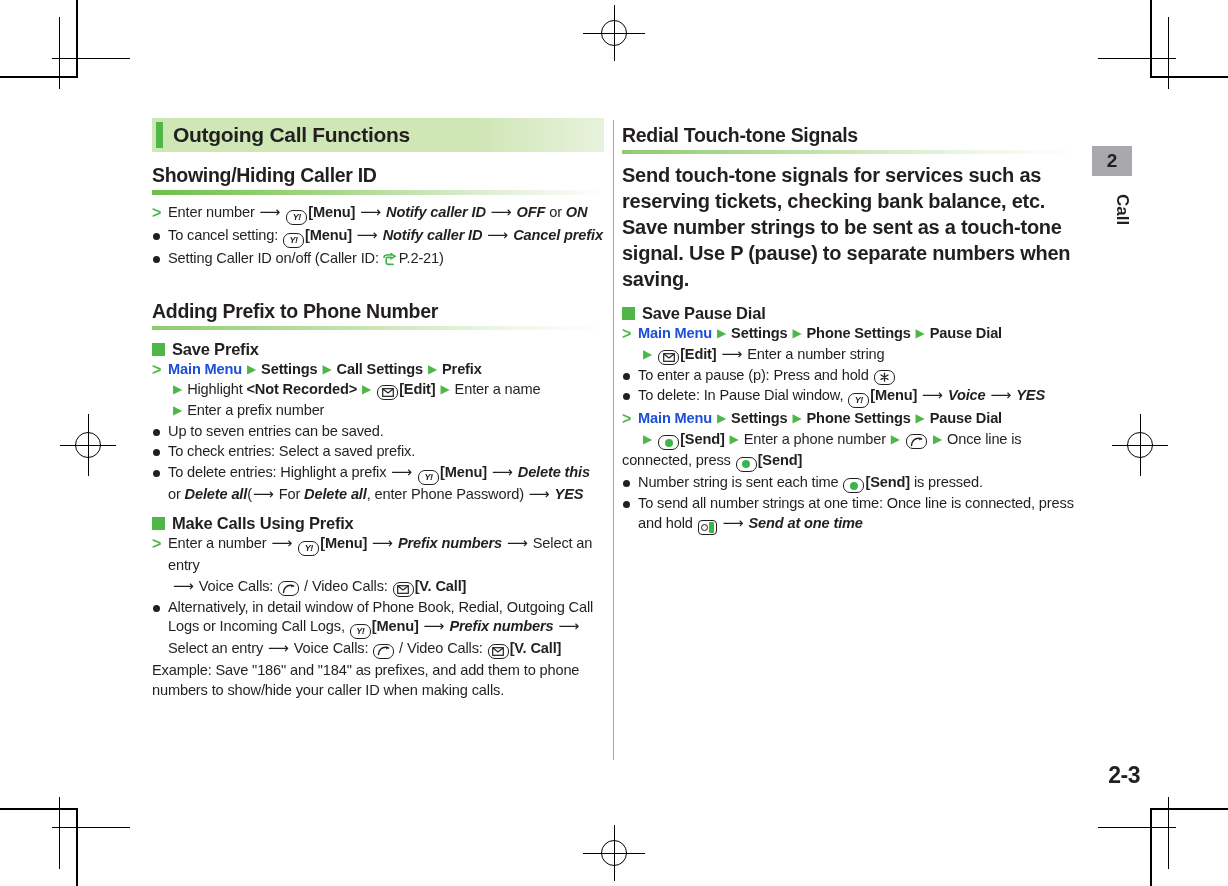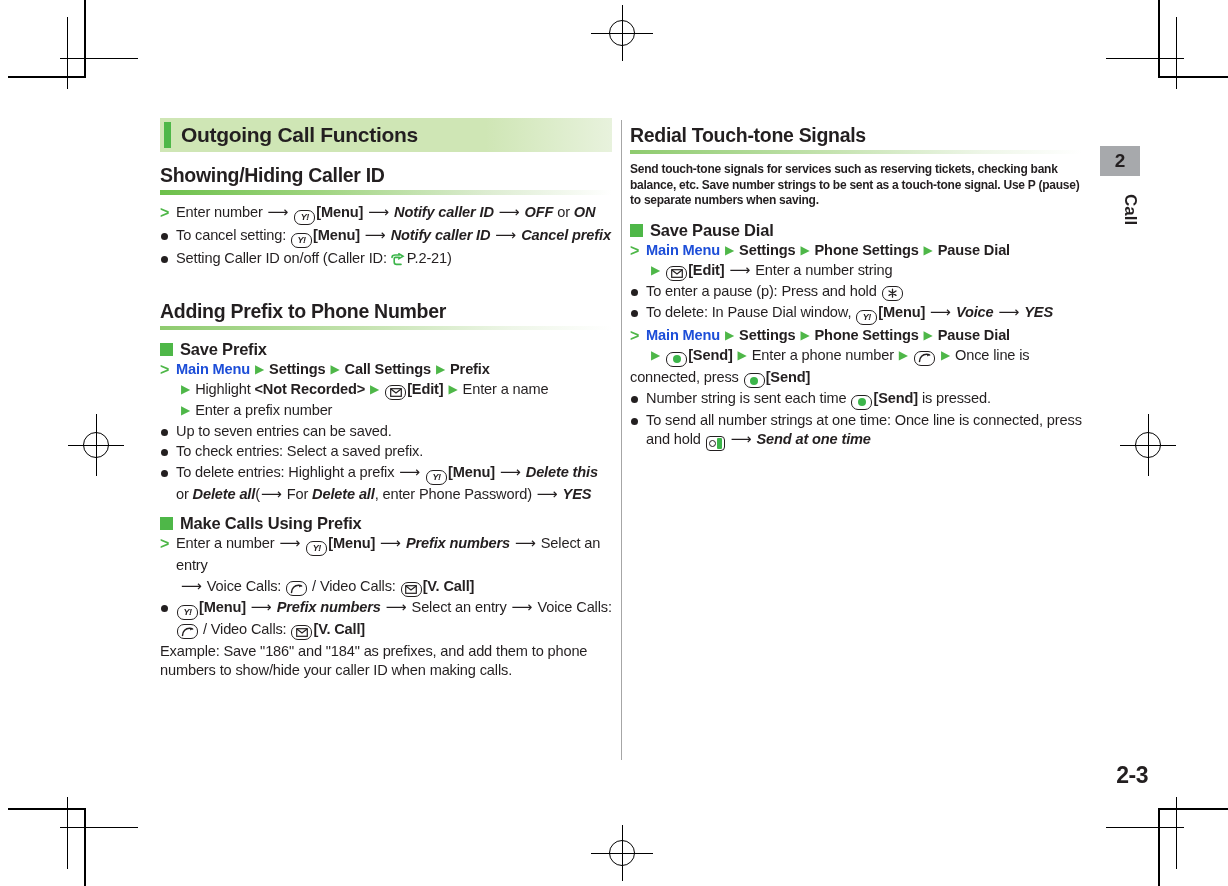--- a/index.html
+++ b/index.html
@@ -18,21 +18,21 @@
   
   .mark { position: absolute; background: #000; }
   .reg { position: absolute; }
   .reg .h { position: absolute; left: 0; top: 50%; width: 100%; height: 1px; background: #000; }
   .reg .v { position: absolute; top: 0; left: 50%; width: 1px; height: 100%; background: #000; }
   .reg .c { position: absolute; left: 50%; top: 50%;
             width: 26px; height: 26px; margin-left: -13px; margin-top: -13px;
             border: 1px solid #000; border-radius: 50%; background: transparent; }
 
   
-  .page { position: absolute; left: 8px; top: 0; width: 1220px; height: 886px; }
+  .page { position: absolute; left: 0; top: 0; width: 1220px; height: 886px; }
 
   .columns {
     position: absolute;
     left: 152px; top: 118px;
     width: 938px;
   }
   .col-divider {
     position: absolute;
     left: 613px; top: 120px;
     width: 1px; height: 640px;
@@ -71,21 +71,21 @@
   }
 
   .h3 {
     font-size: 16.5px; font-weight: bold; letter-spacing: -0.2px;
     display: flex; align-items: center; gap: 7px;
     margin: 10px 0 1px 0;
   }
   .h3 .sq { width: 13px; height: 13px; background: #4eb748; flex: none; }
 
   .lead {
-    font-size: 12px; font-weight: bold; line-height: 1.30;
+    font-size: 20px; font-weight: bold; line-height: 1.30;
     letter-spacing: -0.25px; margin-bottom: 12px;
   }
 
   
   .line {
     font-size: 14.6px; line-height: 1.34;
     letter-spacing: -0.15px;
     margin: 0 0 1px 0;
     position: relative;
   }
@@ -359,20 +359,21 @@
         <span class="key">
           <svg width="12" height="9" viewBox="0 0 12 9">
               <rect x="0.7" y="0.7" width="10.6" height="7.6" fill="none" stroke="#231f20" stroke-width="1.2"></rect>
               <path d="M0.9 1.1 L6 5 L11.1 1.1" fill="none" stroke="#231f20" stroke-width="1.2"></path>
             </svg>
         </span><b>[V. Call]</b>
       </div>
 
       <div class="line bullet-line">
         <span class="dot"></span>
+        <span>Alternatively, in detail window of Phone Book, Redial, Outgoing Call Logs or Incoming Call Logs,</span>
         <span class="key yk">
             <span>Y!</span>
           </span><b>[Menu]</b>
         <span class="arrow">⟶</span>
         <i>Prefix numbers</i>
         <span class="arrow">⟶</span>
         <span>Select an</span>
         <span>entry</span>
         <span class="arrow">⟶</span>
         <span>Voice Calls:</span>

